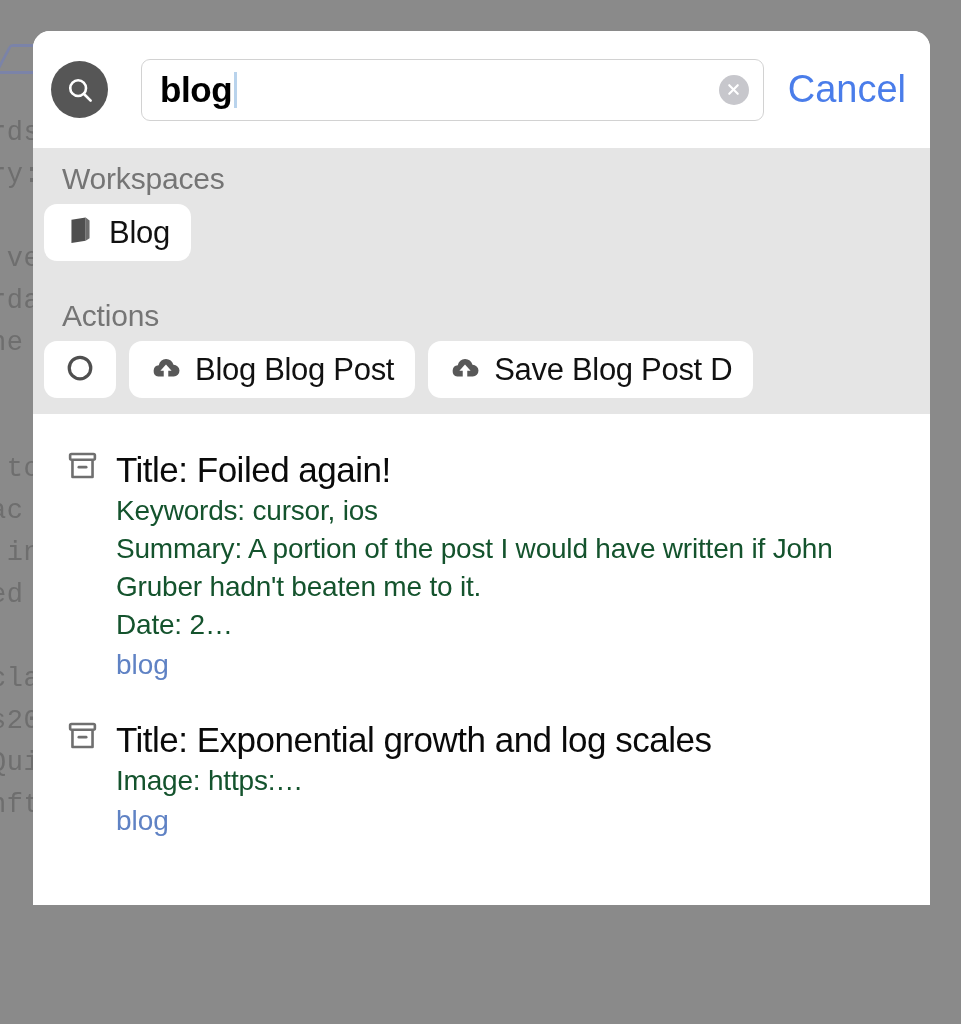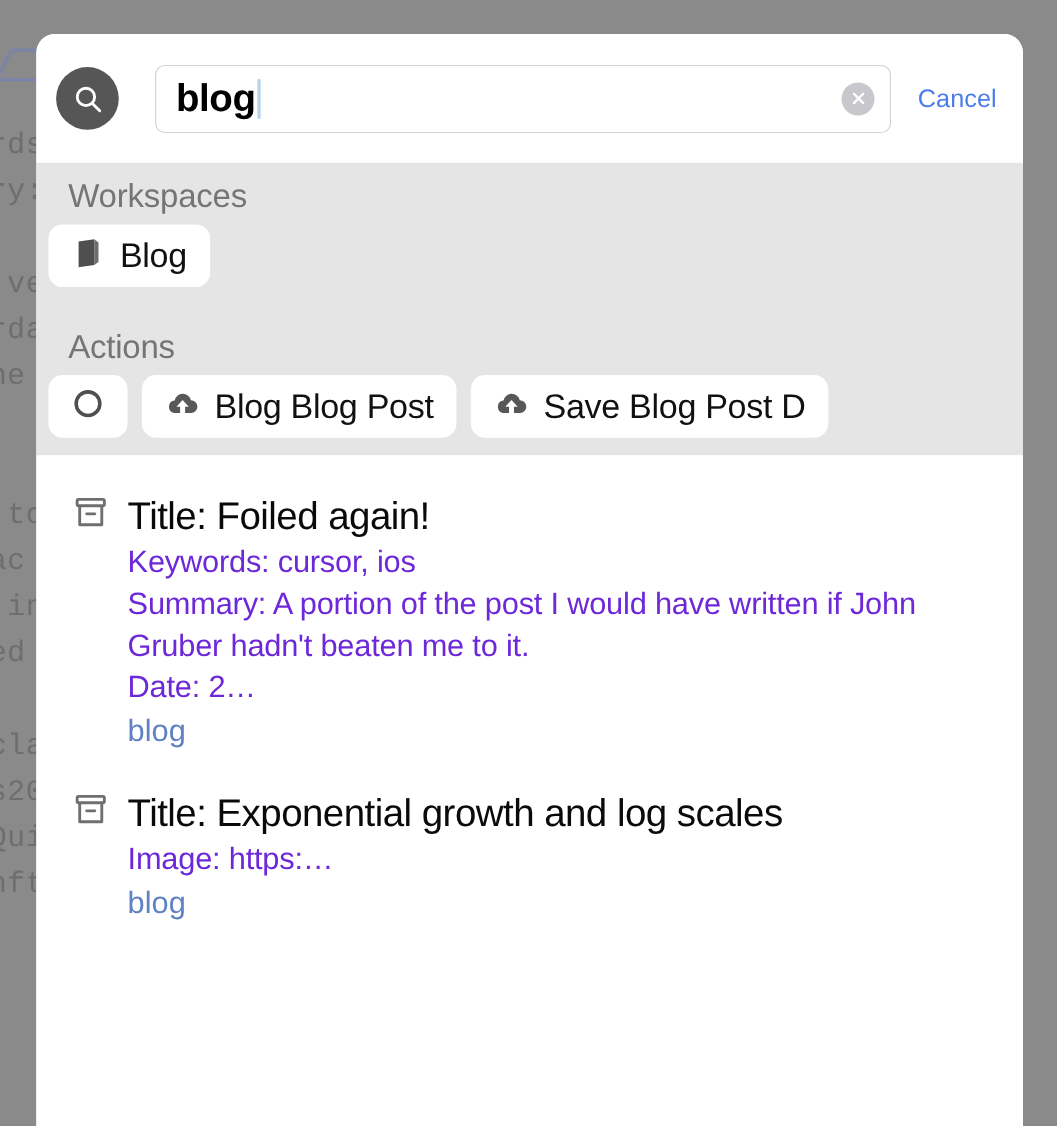--- a/index.html
+++ b/index.html
@@ -40,21 +40,21 @@
     transform: skewX(-28deg);
     border-radius: 3px;
   }
 
   
   #panel {
     position: absolute;
     left: 33px;
     top: 31px;
     width: 897px;
-    height: 993px;
+    height: 874px;
     background: #ffffff;
     border-radius: 17px 17px 0 0;
     overflow: hidden;
     display: flex;
     flex-direction: column;
   }
 
   
   .searchbar {
     height: 117px;
@@ -102,21 +102,21 @@
     width: 30px; height: 30px;
     border-radius: 50%;
     background: #c7c7cc;
     display: flex;
     align-items: center;
     justify-content: center;
     flex: none;
   }
   .cancel-btn {
     margin-left: 24px;
-    font-size: 23px;
+    font-size: 38px;
     color: #4a7dea;
     white-space: nowrap;
     flex: none;
     padding-right: 6px;
   }
 
   
   .gray-group { background: #e5e5e5; flex: none; }
 
   .section-title {
@@ -167,21 +167,21 @@
   .draft-body { flex: 1; min-width: 0; }
   .draft-title {
     font-size: 35px;
     color: #0a0a0a;
     letter-spacing: -0.5px;
     line-height: 44px;
     margin-top: 10px;
   }
   .draft-line {
     font-size: 28px;
-    color: #6d28d9;
+    color: #14532d;
     line-height: 38px;
     letter-spacing: -0.2px;
   }
   .draft-tag {
     font-size: 28px;
     color: #5f82c4;
     line-height: 42px;
   }
 </style>
 </head>

